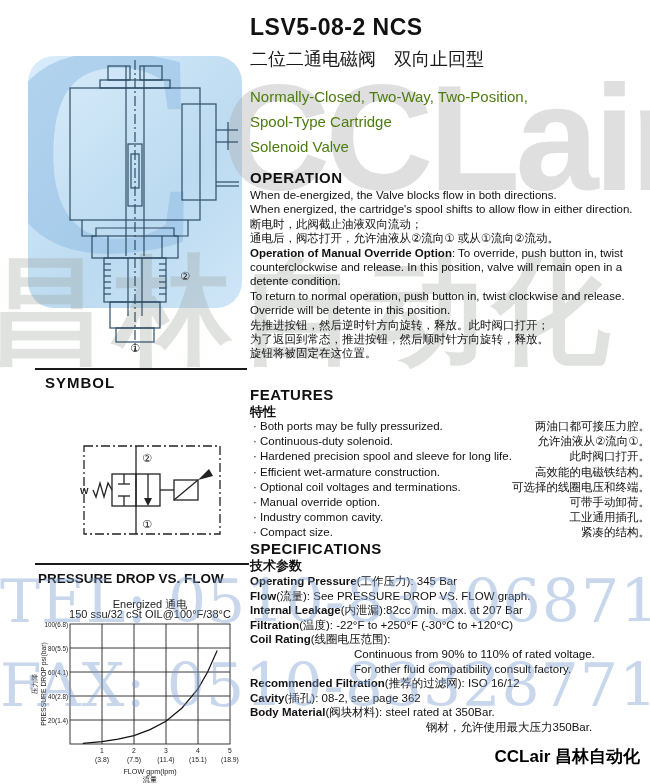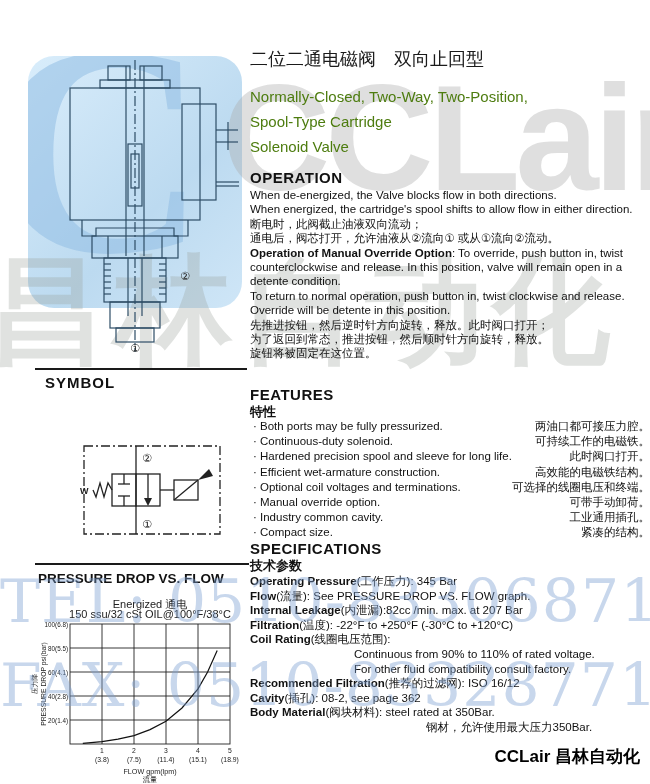--- a/index.html
+++ b/index.html
@@ -62,20 +62,21 @@
 <div class="page">
 
   <div class="wm wm-blue-block">
     <span class="wm-blue-c">C</span>
   </div>
   <div class="wm wm-cclair">CCLair</div>
   <div class="wm wm-cn">昌林自动化</div>
 
   <div class="content">
 
+    <div class="abs model-title">LSV5-08-2 NCS</div>
     <div class="abs subtitle-zh">二位二通电磁阀　双向止回型</div>
     <div class="abs desc">
       <div>Normally-Closed, Two-Way, Two-Position,</div>
       <div>Spool-Type Cartridge</div>
       <div>Solenoid Valve</div>
     </div>
 
     <div class="abs sec-head op-head">OPERATION</div>
     <div class="abs op-text">
       <p><b></b><span>When de-energized, the Valve blocks flow in both directions.</span></p>
@@ -93,21 +94,21 @@
     <div class="abs sec-head-zh feat-head-zh">特性</div>
     <div class="abs feat-list">
       <div class="feat-row">
           <span class="feat-bullet">·</span>
           <span class="feat-en">Both ports may be fully pressurized.</span>
           <span class="feat-zh">两油口都可接压力腔。</span>
         </div>
       <div class="feat-row">
           <span class="feat-bullet">·</span>
           <span class="feat-en">Continuous-duty solenoid.</span>
-          <span class="feat-zh">可持续工作的电磁铁。</span>
+          <span class="feat-zh">允许油液从②流向①。</span>
         </div>
       <div class="feat-row">
           <span class="feat-bullet">·</span>
           <span class="feat-en">Hardened precision spool and sleeve for long life.</span>
           <span class="feat-zh">此时阀口打开。</span>
         </div>
       <div class="feat-row">
           <span class="feat-bullet">·</span>
           <span class="feat-en">Efficient wet-armature construction.</span>
           <span class="feat-zh">高效能的电磁铁结构。</span>

